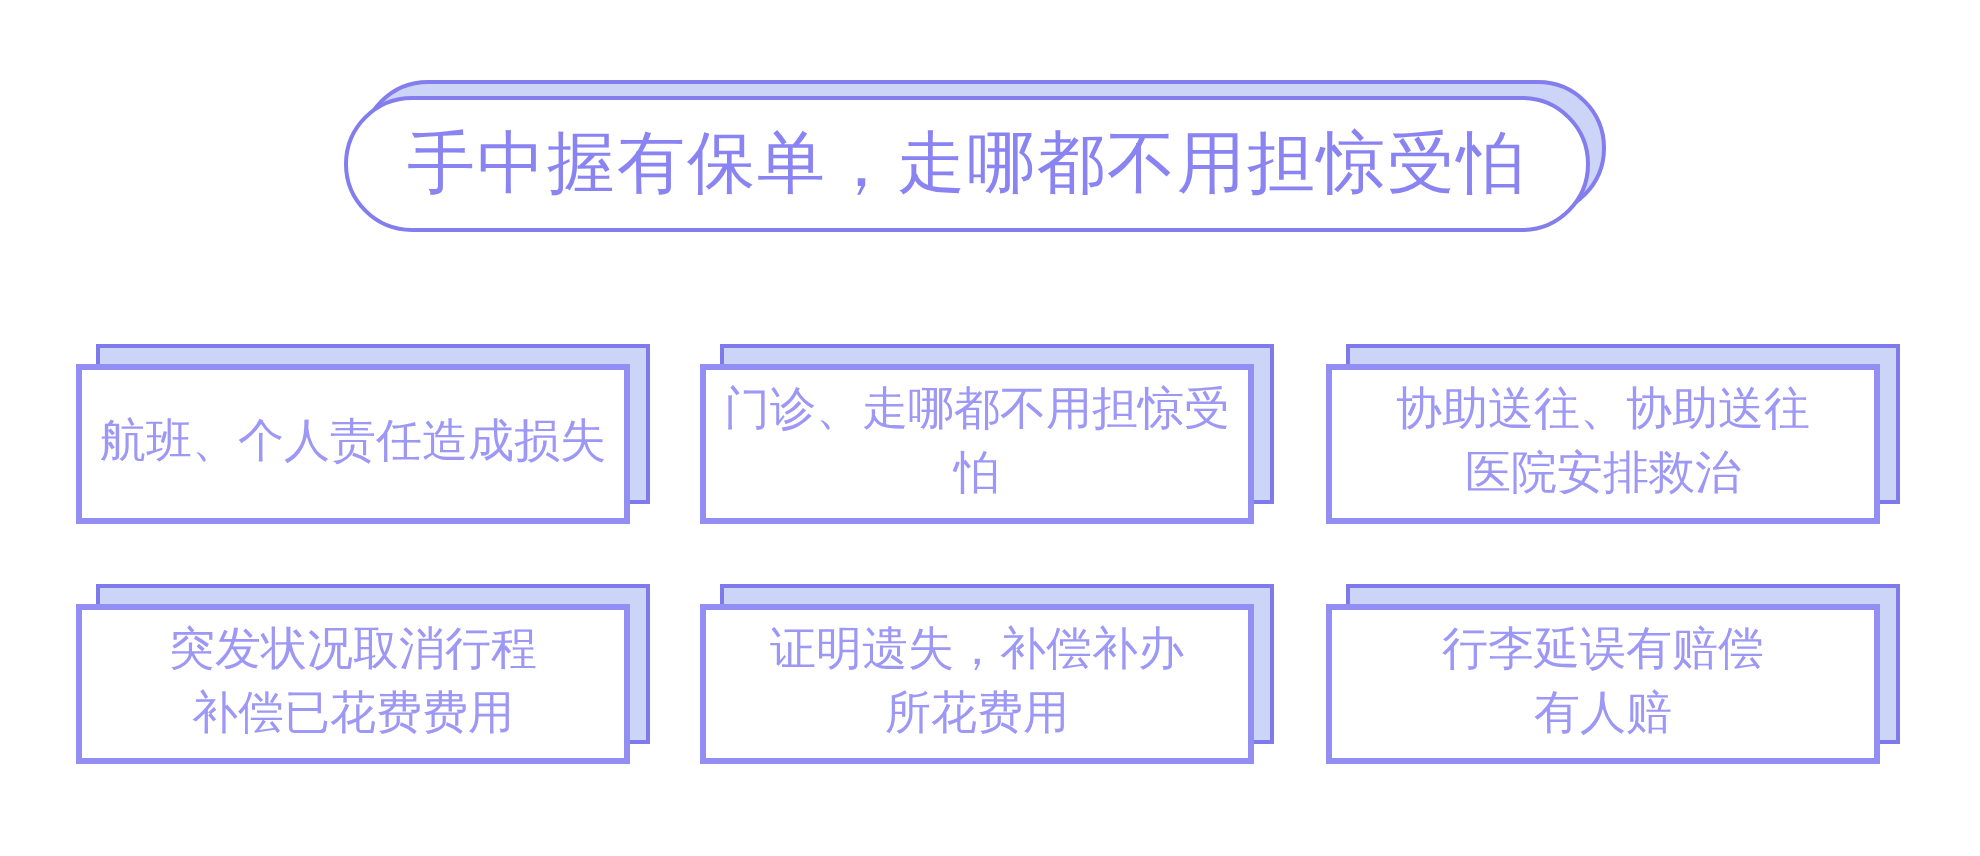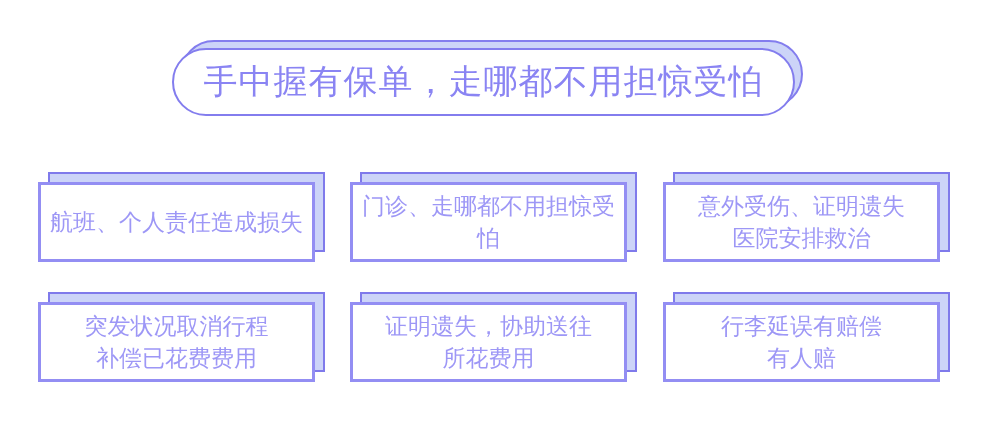--- a/index.html
+++ b/index.html
@@ -16,20 +16,21 @@
     padding: 0;
     background: var(--bg);
     font-family: "Liberation Sans", sans-serif;
   }
   .stage {
     position: relative;
     width: 990px;
     height: 428px;
     background: var(--bg);
     overflow: hidden;
+    font-family: Liberation Mono, monospace;
   }
 
   
   .banner-back {
     position: absolute;
     left: 180px;
     top: 40px;
     width: 619px;
     height: 64px;
     background: var(--back-fill);
@@ -119,37 +120,37 @@
   <div class="card r1 c2">
     <div class="back"></div>
     <div class="front">
       <span class="card-text">门诊、走哪都不用担惊受怕</span>
     </div>
   </div>
 
   <div class="card r1 c3">
     <div class="back"></div>
     <div class="front">
-      <span class="card-text">意外受伤、证明遗失
+      <span class="card-text">协助送往、协助送往
 医院安排救治</span>
     </div>
   </div>
 
   <div class="card r2 c1">
     <div class="back"></div>
     <div class="front">
       <span class="card-text">突发状况取消行程
 补偿已花费费用</span>
     </div>
   </div>
 
   <div class="card r2 c2">
     <div class="back"></div>
     <div class="front">
-      <span class="card-text">证明遗失，协助送往
+      <span class="card-text">证明遗失，补偿补办
 所花费用</span>
     </div>
   </div>
 
   <div class="card r2 c3">
     <div class="back"></div>
     <div class="front">
       <span class="card-text">行李延误有赔偿
 有人赔</span>
     </div>

